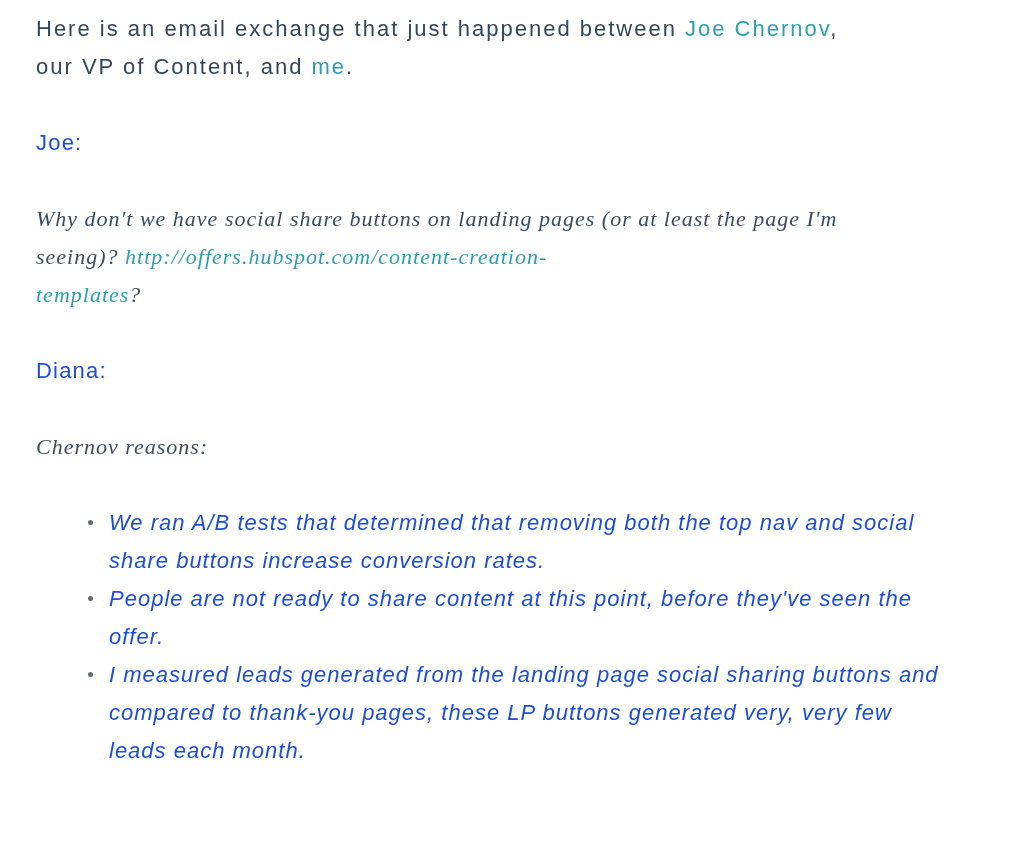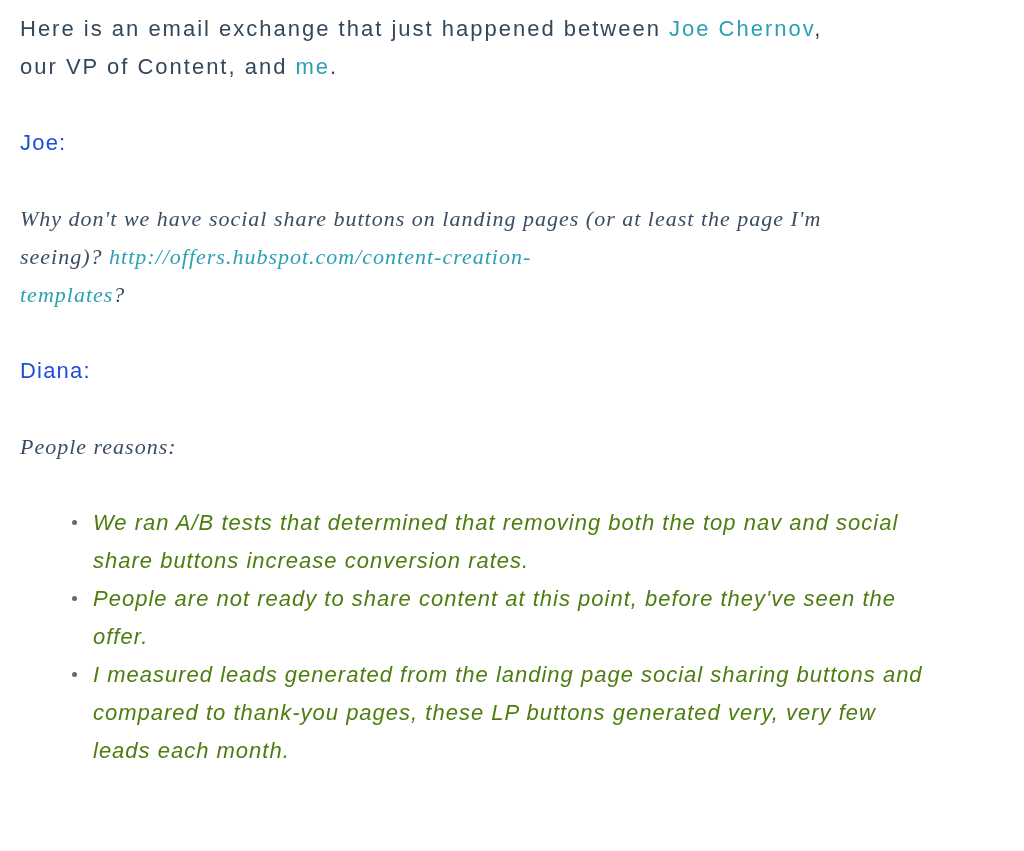--- a/index.html
+++ b/index.html
@@ -8,21 +8,21 @@
     background: #ffffff;
   }
   body {
     width: 1024px;
     height: 851px;
     overflow: hidden;
     font-family: "Liberation Sans", sans-serif;
     color: #33475b;
   }
   main {
-    padding: 10px 0 0 20px;
+    padding: 10px 0 0 36px;
   }
   p {
     margin: 0 0 38px 0;
     font-size: 22px;
     line-height: 38px;
   }
   .intro {
     letter-spacing: 2.0px;
     max-width: 840px;
     color: #33475b;
@@ -49,21 +49,21 @@
     padding: 0 0 0 73px;
     list-style: none;
   }
   ul.reasons li {
     position: relative;
     font-size: 22px;
     line-height: 38px;
     font-style: italic;
     letter-spacing: 1px;
     max-width: 830px;
-    color: #4d7c0f;
+    color: #1d4ed8;
   }
   ul.reasons li::before {
     content: "";
     position: absolute;
     left: -21px;
     top: 16px;
     width: 5px;
     height: 5px;
     border-radius: 50%;
     background: #5f6a72;
@@ -75,21 +75,21 @@
 <main>
 
   <p class="intro"><span>Here is an email exchange that just happened between </span><a class="link" href="#">Joe Chernov</a><span>, our VP of Content, and </span><a class="link" href="#">me</a><span>.</span></p>
 
   <p class="speaker">Joe:</p>
 
   <p class="message"><span>Why don't we have social share buttons on landing pages (or at least the page I'm seeing)? </span><a class="link" href="#">http://offers.hubspot.com/content-creation-<br>templates</a><span>?</span></p>
 
   <p class="speaker">Diana:</p>
 
-  <p class="message">People reasons:</p>
+  <p class="message">Chernov reasons:</p>
 
   <ul class="reasons">
     <li>We ran A/B tests that determined that removing both the top nav and social share buttons increase conversion rates.</li>
     <li>People are not ready to share content at this point, before they've seen the offer.</li>
     <li>I measured leads generated from the landing page social sharing buttons and compared to thank-you pages, these LP buttons generated very, very few leads each month.</li>
   </ul>
 
 </main>
 
 </body></html>

